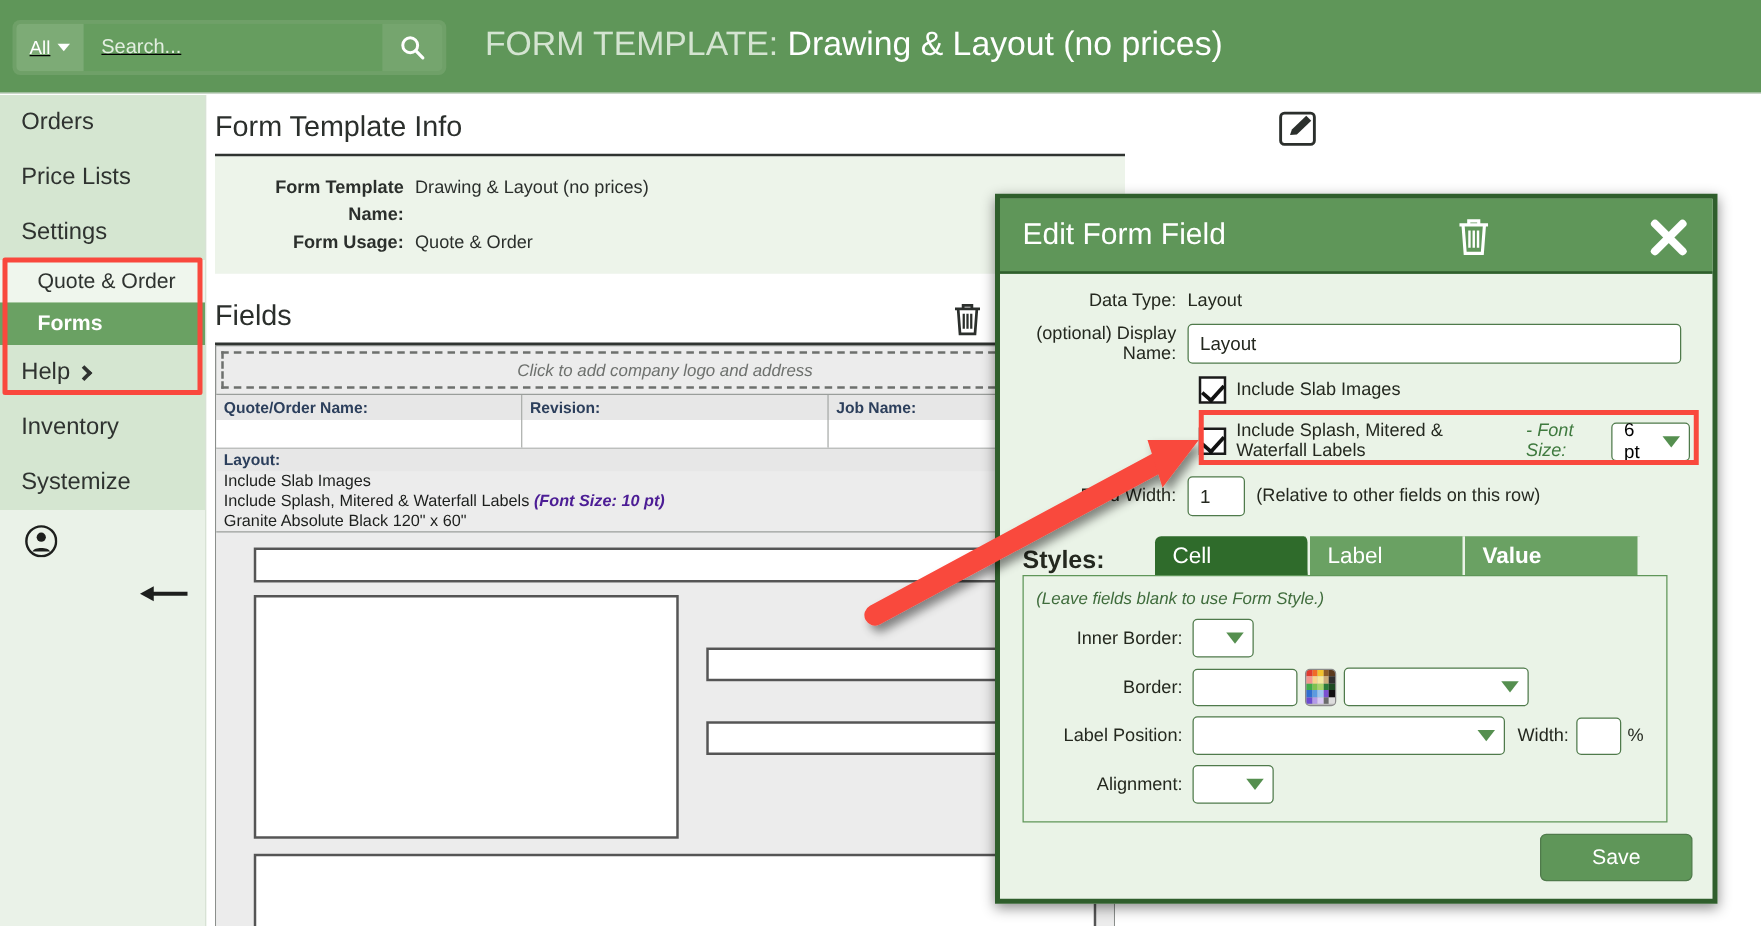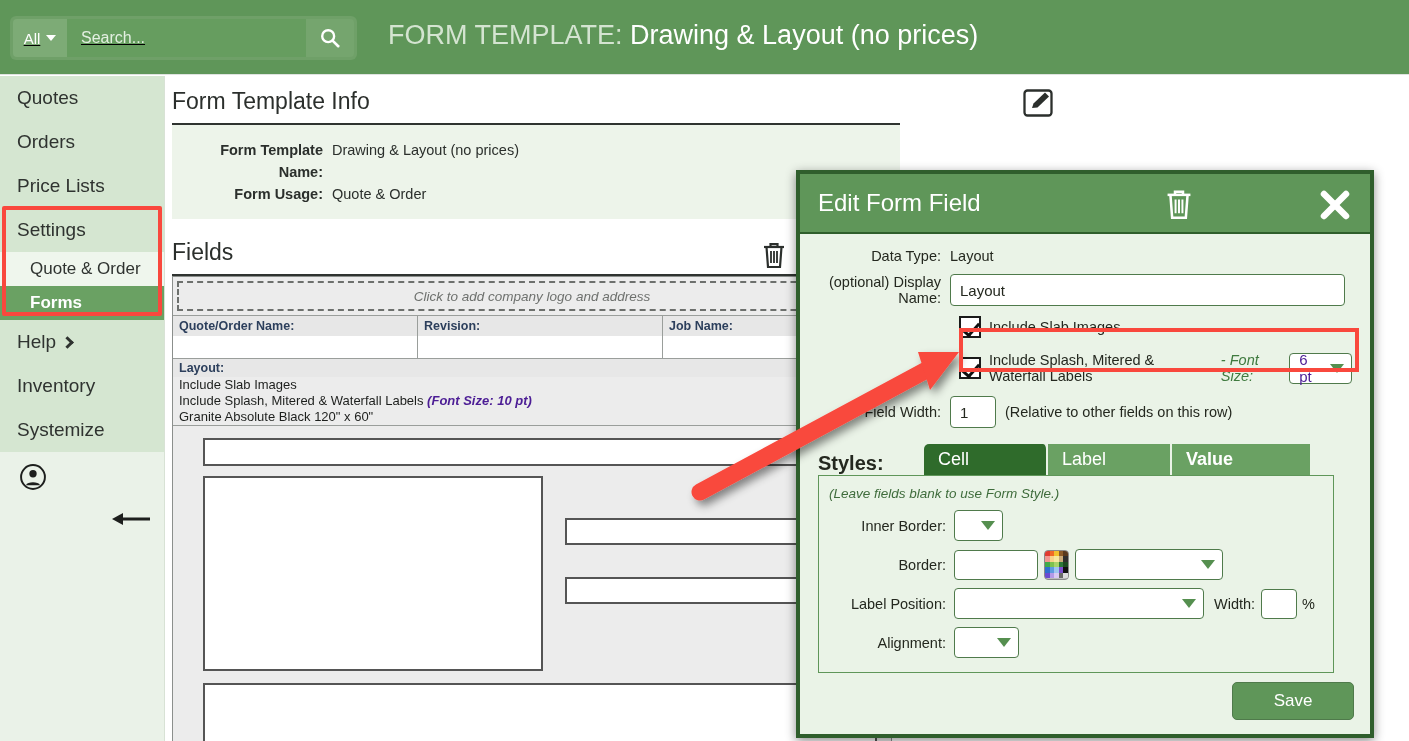--- a/index.html
+++ b/index.html
@@ -101,21 +101,21 @@
   .blank-cell { border-right:1px solid #9a9e9b; background:#fff; height:22px; }
   .layout-block { border-top:1px solid #9a9e9b; background:#ececec; }
   .layout-hdr { font-size:12.5px; font-weight:bold; color:#2c3f5c; padding:2px 6px; background:#e7e7e7; }
   .layout-line { font-size:13px; color:#1d1f1d; padding:0 6px; line-height:16px; }
   .layout-line .fs { font-style:italic; color:#4c1d95;font-weight:bold; }
   .canvas { background:#ececec; padding:8px; border-top:1px solid #9a9e9b; }
   .box { border:2px solid #555; background:#fff; }
 
   
   .dialog {
-    position:absolute; left:796px; top:170px; width:578px; height:568px;
+    position:absolute; left:796px; top:155px; width:578px; height:568px;
     background:#eaf3e7; border:4px solid #2f5e2c;
     box-shadow:0 3px 10px rgba(0,0,0,.45); z-index:20;
   }
   .dlg-head {
     height:60px; background:#5f9659; position:relative;
     border-bottom:2px solid #2f5e2c;
   }
   .dlg-title { position:absolute; left:18px; top:15px; font-size:24px; color:#fff; }
   .dlg-trash { position:absolute; left:364px; top:14px; cursor:pointer; }
   .dlg-close { position:absolute; right:20px; top:16px; cursor:pointer; }
@@ -132,21 +132,21 @@
     position:relative; flex:0 0 auto; cursor:pointer; margin-right:8px;
   }
   .cbox.on::after {
     content:""; position:absolute; left:4px; top:1px; width:8px; height:14px;
     border-right:3.5px solid #111; border-bottom:3.5px solid #111; transform:rotate(42deg);
   }
   .fsz-lbl { font-style:italic; color:#3f7a3f; margin-left:6px; }
   .selbox {
     border:1px solid #4f7a4b; background:#fff; border-radius:4px; height:31px;
     display:flex; align-items:center; justify-content:space-between;
-    padding:0 7px 0 9px; font-size:15px; color:#4c1d95; cursor:pointer;
+    padding:0 7px 0 9px; font-size:15px; color:#000000; cursor:pointer;
   }
   .caret-g { width:0;height:0;border-left:7px solid transparent;border-right:7px solid transparent;border-top:9px solid #558f4f; margin-left:8px; }
 
   .hl-cb {
     position:absolute; left:959px; top:328px; width:400px; height:44px;
     border:4px solid #f9483d; pointer-events:none; z-index:30;
   }
 
   
   .styles-row { display:flex; align-items:flex-end; margin:16px 0 0 0; padding-left:18px; }
@@ -200,23 +200,20 @@
       </div>
     </div>
     <div class="header-title">
       <span class="lbl">FORM TEMPLATE:</span>
       <span class="val">Drawing &amp; Layout (no prices)</span>
     </div>
   </div>
 
   <div class="sidebar">
     <div class="side-block">
-      <div class="side-item">
-        <span>Quotes</span>
-      </div>
       <div class="side-item">
         <span>Orders</span>
       </div>
       <div class="side-item">
         <span>Price Lists</span>
       </div>
       <div class="side-item">
         <span>Settings</span>
       </div>
       <div class="side-item sub">

